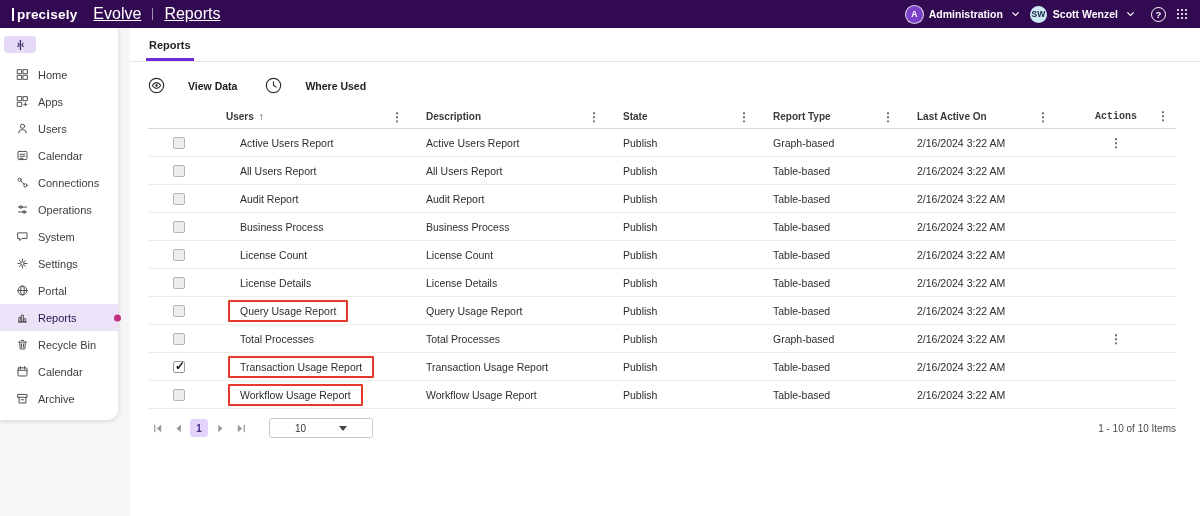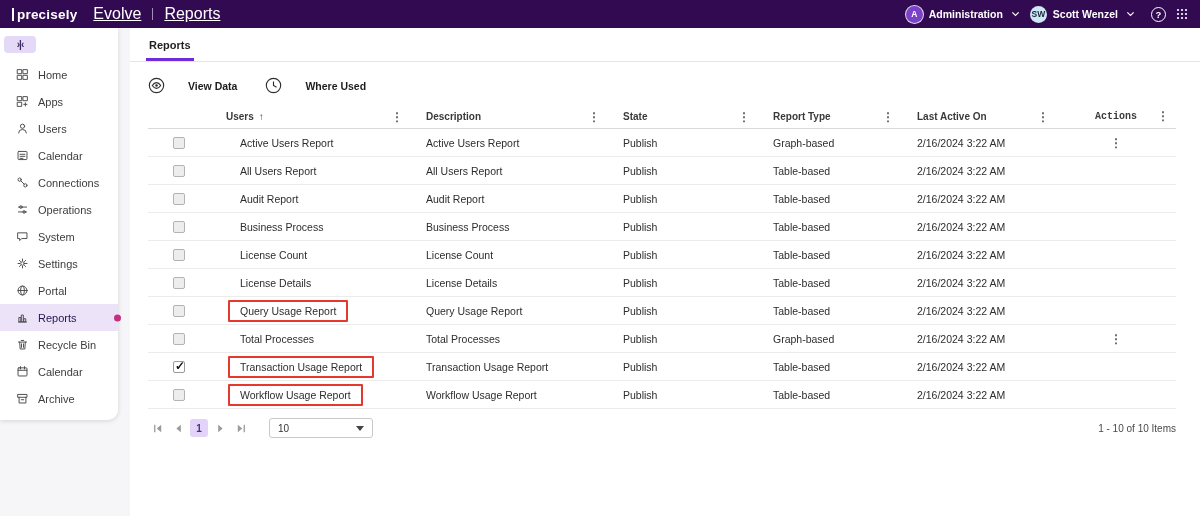--- a/index.html
+++ b/index.html
@@ -135,21 +135,21 @@
   .pg-btn { width:18px; height:18px; display:flex; align-items:center; justify-content:center; cursor:pointer; }
   .pg-btn svg { width:11px; height:11px; }
   .pg-current {
     width:18px; height:18px; background:#e3d3f8; color:#4d2c86; border-radius:3px;
     display:flex; align-items:center; justify-content:center;
     font-size:10px; font-weight:700; cursor:pointer;
   }
   .page-size {
     margin-left:16px; width:104px; height:20px; border:1px solid #c9c9c9; border-radius:3px;
     display:flex; align-items:center; justify-content:space-between;
-    padding:0 8px; font-size:10px; color:#333; background:#fff; cursor:pointer;
+    padding:0 25px; font-size:10px; color:#333; background:#fff; cursor:pointer;
   }
   .caret-down {
     width:0; height:0; border-left:4px solid transparent; border-right:4px solid transparent;
     border-top:5px solid #444; display:inline-block;
   }
   .summary { margin-left:auto; font-size:10px; color:#4a4a4a; }
 </style>
 </head>
 <body>
 

